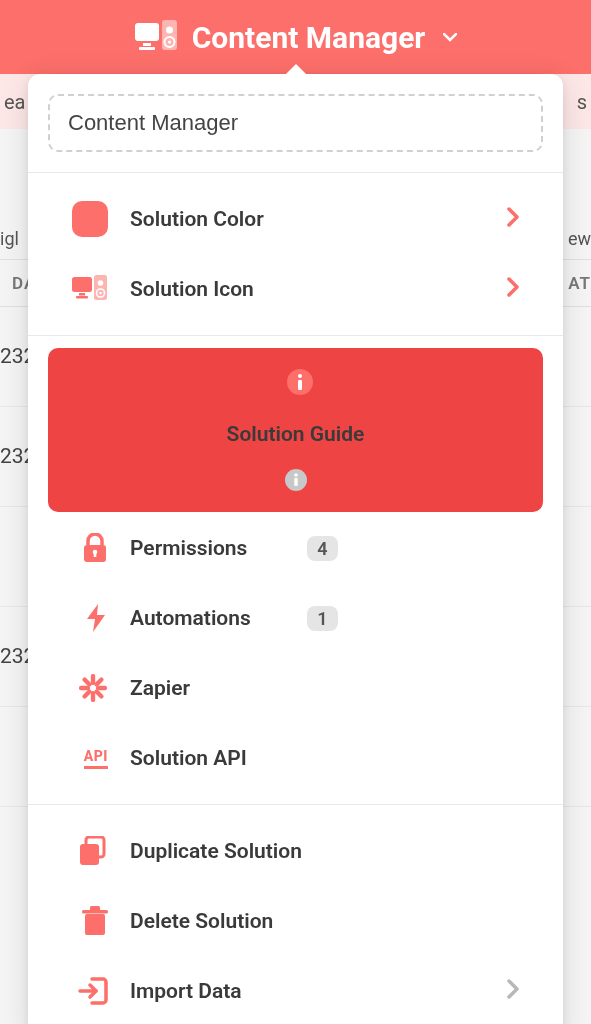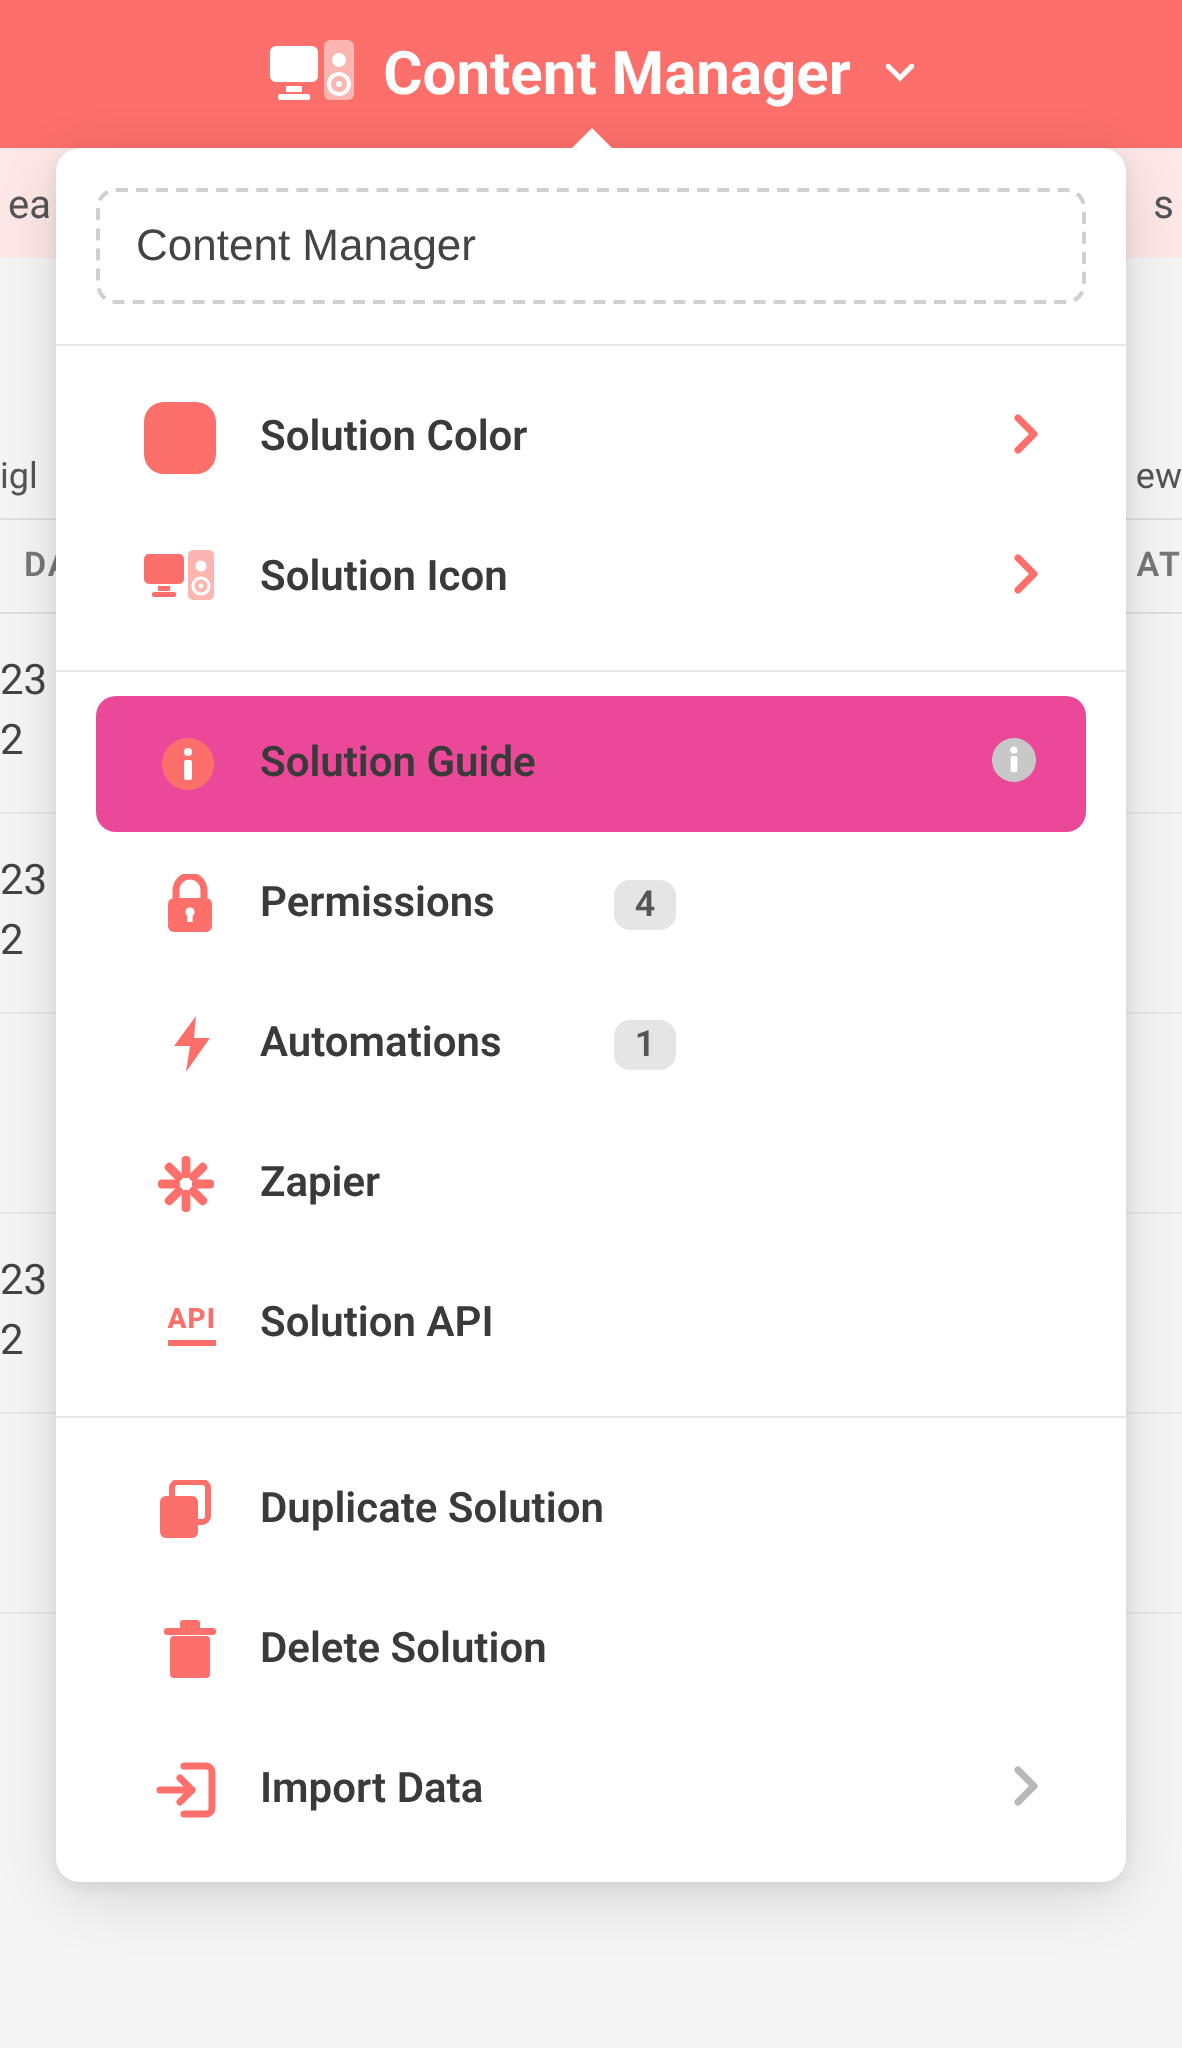--- a/index.html
+++ b/index.html
@@ -82,21 +82,20 @@
     .bg-data-row {
       height: 100px;
       display: flex;
       align-items: center;
       font-size: 21px;
       color: #444;
       border-bottom: 1px solid #e8e8e8;
     }
     .bg-data-row .cell {
       display: flex;
-      flex-direction: column;
       line-height: 1.4;
     }
     .bg-empty-data-row {
       height: 100px;
       border-bottom: 1px solid #e8e8e8;
     }
     .dropdown {
       position: absolute;
       top: 74px;
       left: 28px;
@@ -141,21 +140,22 @@
       display: flex;
       align-items: center;
       padding: 16px 24px;
       gap: 22px;
       cursor: pointer;
       position: relative;
       border-radius: 10px;
       margin: 2px 8px;
     }
     .menu-item.highlighted {
-      background: #ec4899;
+      background: #ef4444;
+      flex-direction: column;
     }
     .menu-icon-wrap {
       width: 36px;
       height: 36px;
       display: flex;
       align-items: center;
       justify-content: flex-end;
       flex-shrink: 0;
     }
     .menu-label {

